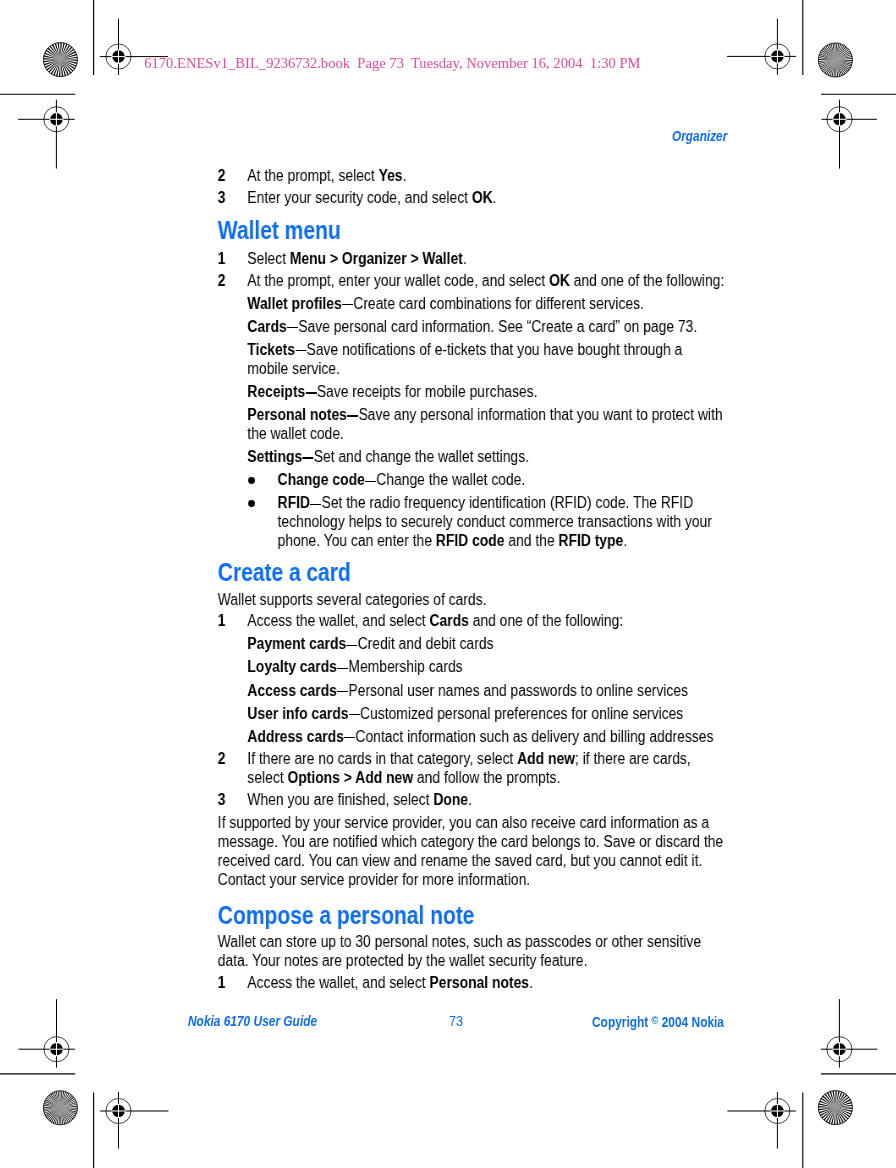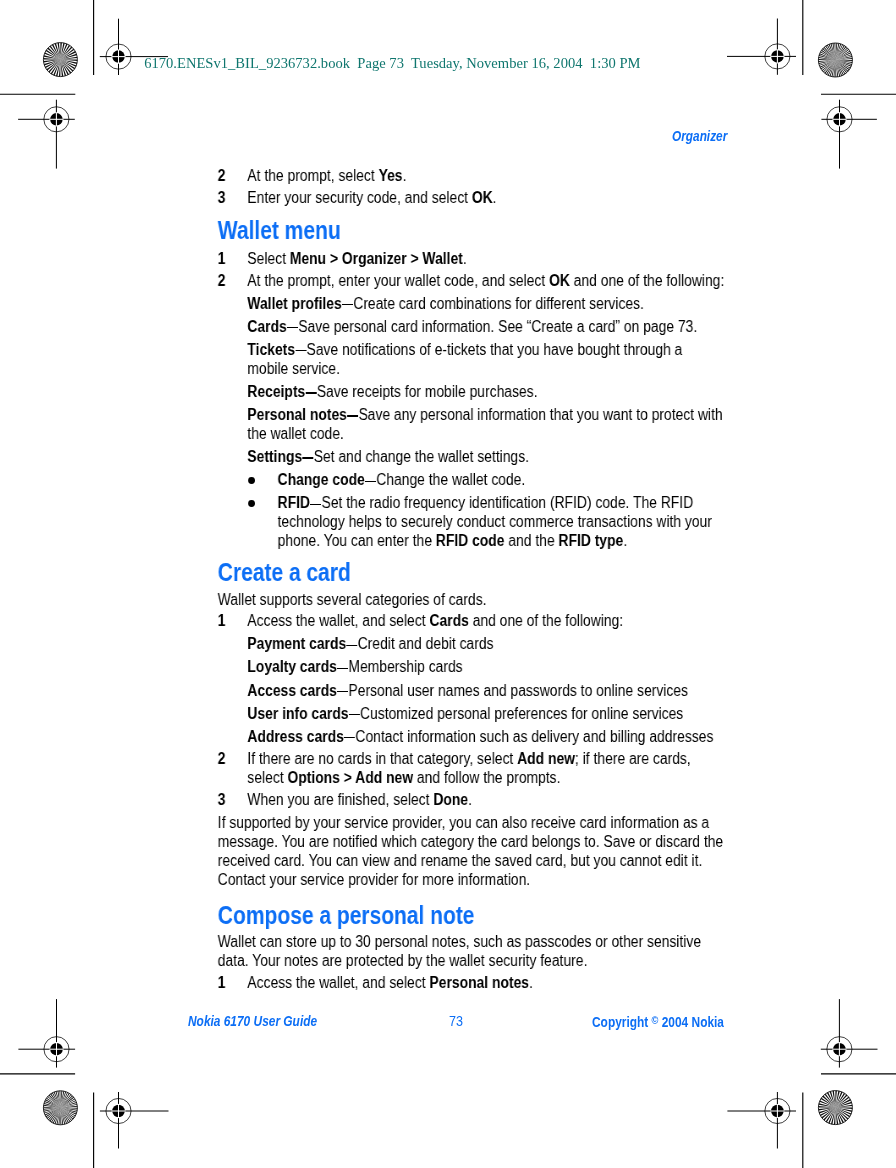--- a/index.html
+++ b/index.html
@@ -6,21 +6,21 @@
   html,body{margin:0;padding:0;background:#ffffff;}
   body{width:896px;height:1168px;overflow:hidden;position:relative;
        font-family:"Liberation Sans",sans-serif;color:#000;
        -webkit-font-smoothing:antialiased;}
   .page{position:absolute;left:0;top:0;width:896px;height:1168px;background:#fff;
         will-change:transform;}
   svg.marks{position:absolute;left:0;top:0;width:896px;height:1168px;pointer-events:none;}
 
   .filehdr{position:absolute;left:144.2px;top:56.2px;
            font-family:"Liberation Serif",serif;font-size:14.55px;
-           line-height:1;white-space:pre;color:#0f766e;letter-spacing:0.02px;}
+           line-height:1;white-space:pre;color:#ec4899;letter-spacing:0.02px;}
 
   .runhead{position:absolute;left:672.1px;top:128.8px;
            font-size:14.8px;line-height:1;font-weight:bold;font-style:italic;
            color:var(--accent);white-space:nowrap;
            transform:scaleX(0.80);transform-origin:0 0;}
 
   .content{position:absolute;left:215.6px;top:162.8px;width:603.4px;
            font-size:16.42px;line-height:19.0px;color:#000;
            transform:scaleX(0.846);transform-origin:0 0;will-change:transform;}
 

